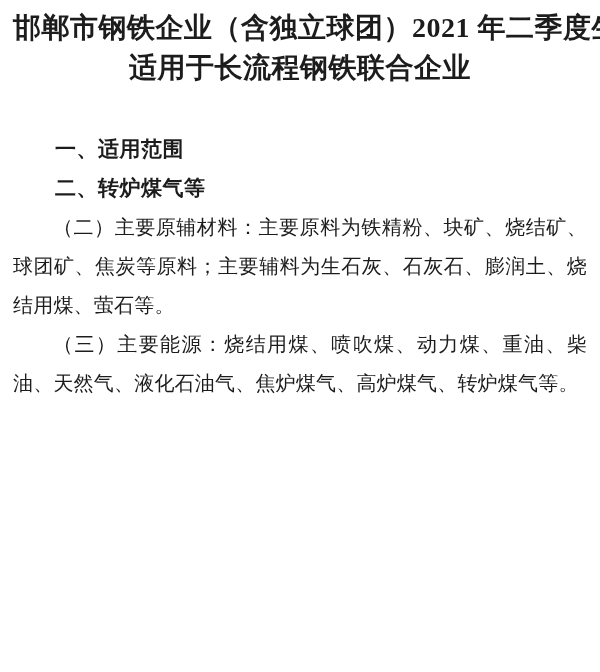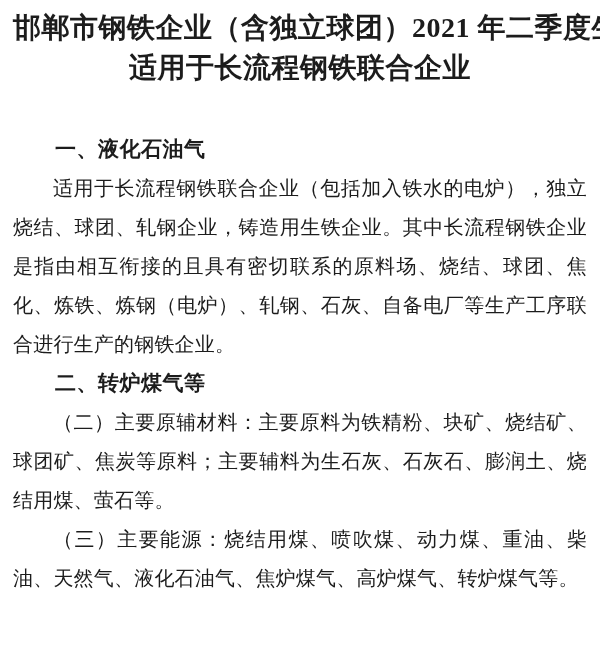--- a/index.html
+++ b/index.html
@@ -43,22 +43,21 @@
 <body>
 
 <div class="page">
 
   <h1 class="doc-title">
     <div class="title-line">邯郸市钢铁企业（含独立球团）2021 年二季度生</div>
     <div class="title-line">适用于长流程钢铁联合企业</div>
   </h1>
 
   <div class="section">
-    <h2 class="section-heading">一、液化石油气</h2>
-    <p class="body-paragraph">适用于长流程钢铁联合企业（包括加入铁水的电炉），独立烧结、球团、轧钢企业，铸造用生铁企业。其中长流程钢铁企业是指由相互衔接的且具有密切联系的原料场、烧结、球团、焦化、炼铁、炼钢（电炉）、轧钢、石灰、自备电厂等生产工序联合进行生产的钢铁企业。</p>
+    <h2 class="section-heading">一、适用范围</h2>
   </div>
 
   <div class="section">
     <h2 class="section-heading">二、转炉煤气等</h2>
     <p class="body-paragraph">（二）主要原辅材料：主要原料为铁精粉、块矿、烧结矿、球团矿、焦炭等原料；主要辅料为生石灰、石灰石、膨润土、烧结用煤、萤石等。</p>
     <p class="body-paragraph">（三）主要能源：烧结用煤、喷吹煤、动力煤、重油、柴油、天然气、液化石油气、焦炉煤气、高炉煤气、转炉煤气等。</p>
   </div>
 
 </div>
 

